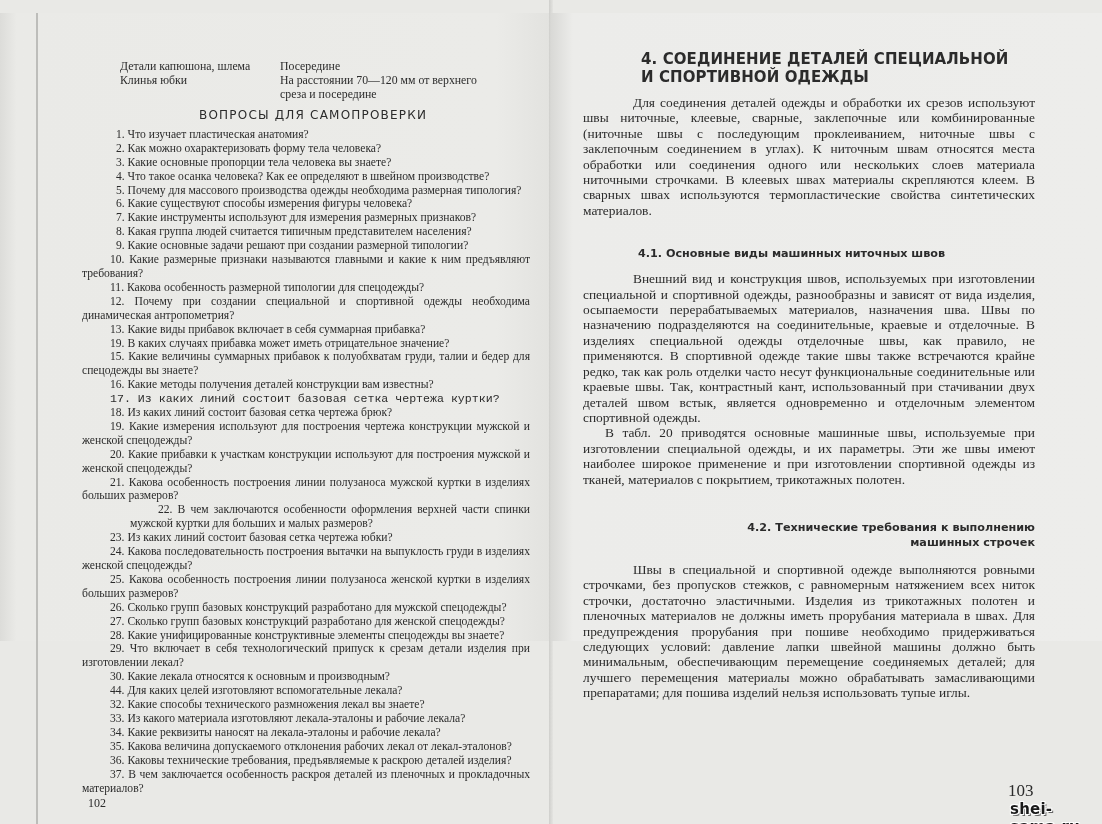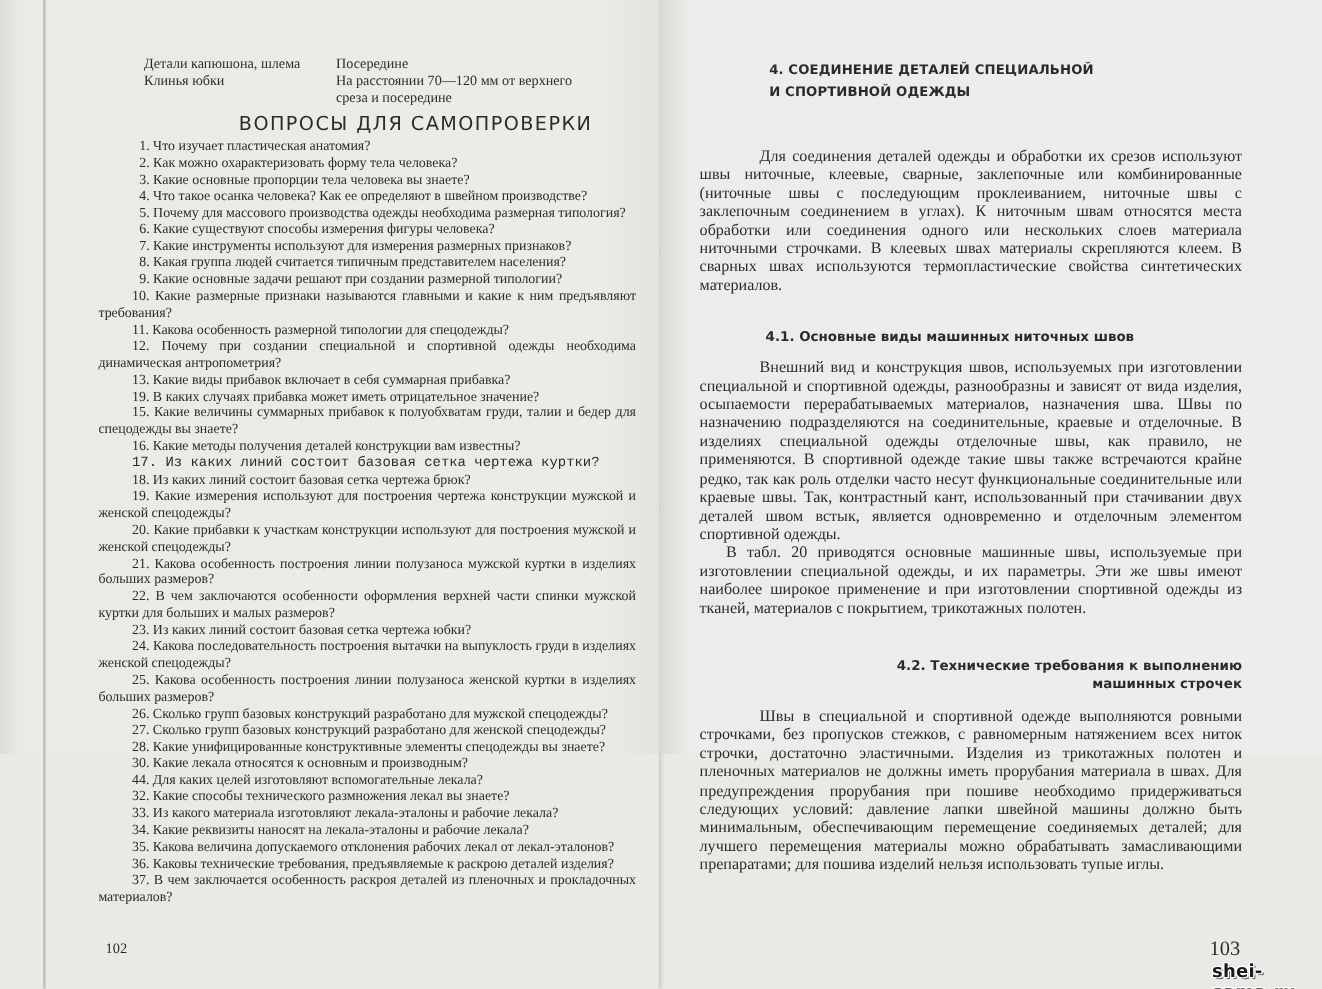--- a/index.html
+++ b/index.html
@@ -1,37 +1,37 @@
 <!DOCTYPE html>
 <html><head>
 <meta charset="utf-8">
 <style>
   html, body { margin:0; padding:0; }
   body { width:1102px; height:824px; background:#e9e9e6; overflow:hidden; position:relative;
          font-family:"Liberation Serif","DejaVu Serif",serif; color:#2b2b2b; }
   .spread { position:absolute; left:0; top:0; width:1102px; height:824px; }
-  .page { position:absolute; top:0; height:628px; }
+  .page { position:absolute; top:13px; height:628px; }
   .page-left { left:0; width:551px; background:linear-gradient(to right,#dcdcd9 0,#eaeae7 3%,#ebebe8 90%,#e2e2df 100%); }
   .page-right { left:551px; width:551px; background:linear-gradient(to right,#d9d9d6 0,#ececea 4%,#ededeb 100%); }
   .edge-line { position:absolute; left:36px; top:0; width:2px; height:824px; background:#bdbdba; }
   .gutter { position:absolute; left:549px; top:0; width:4px; height:824px; background:linear-gradient(to right,#cfcfcc,#e4e4e1); }
 
   
   .lp { position:absolute; left:82px; top:46px; width:448px; font-size:11.6px; line-height:13.9px; }
   .part-table { display:grid; grid-template-columns:160px 1fr; margin-left:38px; font-size:11.8px; line-height:14px; }
   .part-table .c2 { width:220px; }
-  .section-title { font-family:"DejaVu Sans","Liberation Sans",sans-serif; font-size:16px; letter-spacing:1.2px;
+  .section-title { font-family:"DejaVu Sans","Liberation Sans",sans-serif; font-size:12px; letter-spacing:1.2px;
                    margin:8px 0 5px 117px; font-weight:normal; }
   .q { text-align:justify; text-align-last:left; margin:0; }
   .pgnum-left { position:absolute; left:88px; top:783px; font-size:12px; }
 
   
   .rp { position:absolute; left:583px; top:50px; width:452px; font-size:13.4px; line-height:15.4px; }
-  .chapter-title { font-family:"DejaVu Sans","Liberation Sans",sans-serif; font-weight:bold; font-size:11px;
-                   line-height:18px; margin:0 0 36px 58px; letter-spacing:0.1px; }
+  .chapter-title { font-family:"DejaVu Sans","Liberation Sans",sans-serif; font-weight:bold; font-size:15px;
+                   line-height:18px; margin:0 0 9px 58px; letter-spacing:0.1px; }
   .rp p { margin:0; text-align:justify; text-indent:50px; }
   .rp p.ind-small { text-indent:22px; }
   .sub-title { font-family:"DejaVu Sans","Liberation Sans",sans-serif; font-weight:bold; font-size:11.2px;
                line-height:15px; margin:28px 0 10px 55px; }
   .sub-title.second { margin-top:33px; margin-bottom:12px;text-align:right; }
   .pgnum-right { position:absolute; left:1008px; top:781px; font-size:17px; }
   .watermark { position:absolute; left:1010px; top:800px; font-family:"DejaVu Sans","Liberation Sans",sans-serif;
                font-weight:bold; font-size:15px; color:#1a1a1a; letter-spacing:0.2px;
                text-shadow: -1px -1px 0 #fff, 1px -1px 0 #fff, -1px 1px 0 #fff, 1px 1px 0 #fff, 2px 2px 0 #666; }
 </style>
@@ -65,27 +65,28 @@
           <p class="q" style="text-indent: 28px;">12. Почему при создании специальной и спортивной одежды необходима динамическая антропометрия?</p>
           <p class="q" style="text-indent: 28px;">13. Какие виды прибавок включает в себя суммарная прибавка?</p>
           <p class="q" style="text-indent: 28px;">19. В каких случаях прибавка может иметь отрицательное значение?</p>
           <p class="q" style="text-indent: 28px;">15. Какие величины суммарных прибавок к полуобхватам груди, талии и бедер для спецодежды вы знаете?</p>
           <p class="q" style="text-indent: 28px;">16. Какие методы получения деталей конструкции вам известны?</p>
           <p class="q" style="text-indent: 28px; font-family: Liberation Mono, monospace;">17. Из каких линий состоит базовая сетка чертежа куртки?</p>
           <p class="q" style="text-indent: 28px;">18. Из каких линий состоит базовая сетка чертежа брюк?</p>
           <p class="q" style="text-indent: 28px;">19. Какие измерения используют для построения чертежа конструкции мужской и женской спецодежды?</p>
           <p class="q" style="text-indent: 28px;">20. Какие прибавки к участкам конструкции используют для построения мужской и женской спецодежды?</p>
           <p class="q" style="text-indent: 28px;">21. Какова особенность построения линии полузаноса мужской куртки в изделиях больших размеров?</p>
-          <p class="q" style="text-indent: 28px;">22. В чем заключаются особенности оформления верхней части спинки мужской куртки для больших и малых размеров?</p>
+          <p class="q" style="text-indent: 28px; margin-left: 48px;">22. В чем заключаются особенности оформления верхней части спинки мужской куртки для больших и малых размеров?</p>
           <p class="q" style="text-indent: 28px;">23. Из каких линий состоит базовая сетка чертежа юбки?</p>
           <p class="q" style="text-indent: 28px;">24. Какова последовательность построения вытачки на выпуклость груди в изделиях женской спецодежды?</p>
           <p class="q" style="text-indent: 28px;">25. Какова особенность построения линии полузаноса женской куртки в изделиях больших размеров?</p>
           <p class="q" style="text-indent: 28px;">26. Сколько групп базовых конструкций разработано для мужской спецодежды?</p>
           <p class="q" style="text-indent: 28px;">27. Сколько групп базовых конструкций разработано для женской спецодежды?</p>
           <p class="q" style="text-indent: 28px;">28. Какие унифицированные конструктивные элементы спецодежды вы знаете?</p>
+          <p class="q" style="text-indent: 28px;">29. Что включает в себя технологический припуск к срезам детали изделия при изготовлении лекал?</p>
           <p class="q" style="text-indent: 28px;">30. Какие лекала относятся к основным и производным?</p>
           <p class="q" style="text-indent: 28px;">44. Для каких целей изготовляют вспомогательные лекала?</p>
           <p class="q" style="text-indent: 28px;">32. Какие способы технического размножения лекал вы знаете?</p>
           <p class="q" style="text-indent: 28px;">33. Из какого материала изготовляют лекала-эталоны и рабочие лекала?</p>
           <p class="q" style="text-indent: 28px;">34. Какие реквизиты наносят на лекала-эталоны и рабочие лекала?</p>
           <p class="q" style="text-indent: 28px;">35. Какова величина допускаемого отклонения рабочих лекал от лекал-эталонов?</p>
           <p class="q" style="text-indent: 28px;">36. Каковы технические требования, предъявляемые к раскрою деталей изделия?</p>
           <p class="q" style="text-indent: 28px;">37. В чем заключается особенность раскроя деталей из пленочных и прокладочных материалов?</p>
         </div>
     </div>

